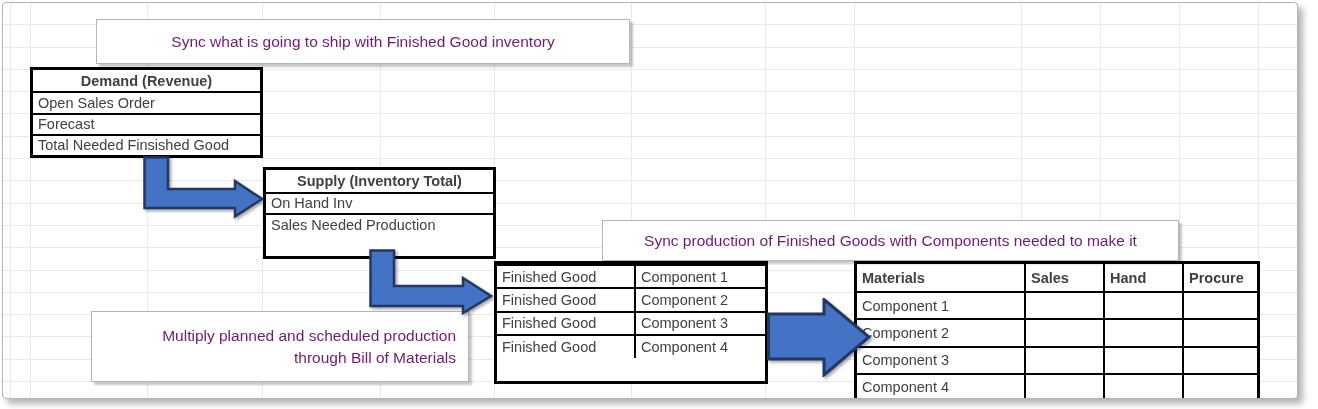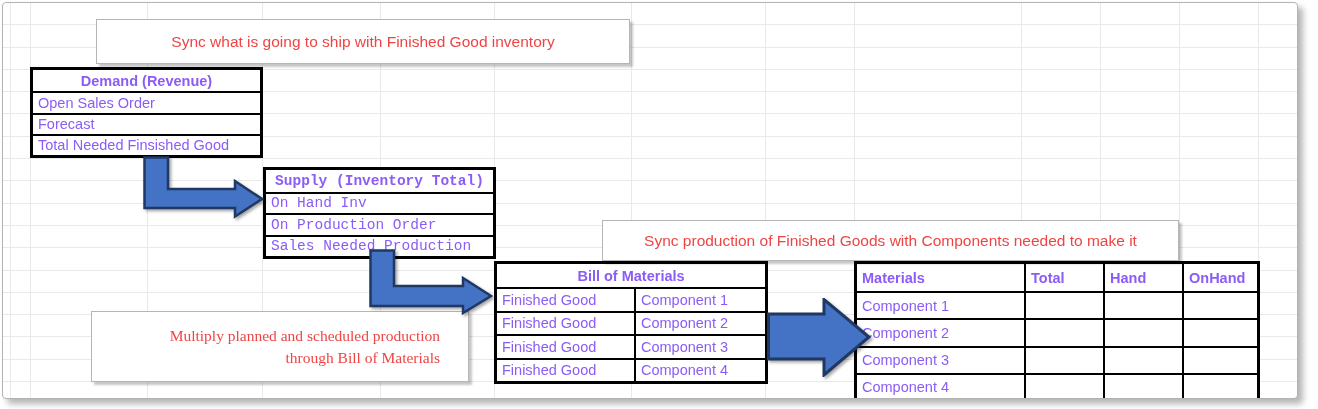--- a/index.html
+++ b/index.html
@@ -37,50 +37,50 @@
       repeating-linear-gradient(to bottom, transparent 0px, transparent 21.3px, #e9e9e9 21.3px, #e9e9e9 22.3px);
     background-repeat:no-repeat,no-repeat,no-repeat,no-repeat,no-repeat,no-repeat,no-repeat,no-repeat,no-repeat,no-repeat,no-repeat,no-repeat,no-repeat,repeat;
     background-size:1px 100%,1px 100%,1px 100%,1px 100%,1px 100%,1px 100%,1px 100%,1px 100%,1px 100%,1px 100%,1px 100%,1px 100%,1px 100%,auto;
     background-position:7px 0,27px 0,144px 0,259px 0,377px 0,491px 0,628px 0,762px 0,851px 0,1018px 0,1097px 0,1176px 0,1255px 0,0 0;
   }
 
   
   .xtable {
     position:absolute; display:grid; background:#ffffff;
     border:3px solid #000; box-sizing:border-box;
-    font-size:14.5px; color:#8b5cf6;
+    font-size:14.5px; color:#404040;
   }
   .xtable .cell {
     display:flex; align-items:center; padding:0 5px; box-sizing:border-box;
     white-space:nowrap; overflow:hidden; border-top:2px solid #000;
   }
   .xtable .row1 { border-top:none; }
   .xtable .hdr { font-weight:bold; }
   .xtable .center { justify-content:center; padding:0 2px; }
   .xtable .vline { border-left:2px solid #000; }
 
   .t-demand   { left:27px;  top:64px;  width:233px; height:91px;  grid-template-rows:repeat(4,1fr); }
-  .t-supply   { left:260px; top:164px; width:233px; height:92px;  grid-template-rows:repeat(4,1fr);font-family:Liberation Mono, monospace; }
+  .t-supply   { left:260px; top:164px; width:233px; height:92px;  grid-template-rows:repeat(4,1fr); }
   .t-bom      { left:491px; top:258px; width:274px; height:123px; grid-template-columns:137px 1fr; grid-template-rows:repeat(5,1fr); }
   .t-materials{ left:851px; top:258px; width:406px; height:142px; grid-template-columns:167px 79px 79px 1fr; grid-template-rows:repeat(5,1fr);text-align:right; }
   .span2 { grid-column:1 / 3; }
 
   
   .callout {
     position:absolute; background:#ffffff; border:1px solid #b5b5b5;
     box-shadow:3px 3px 2px rgba(0,0,0,0.22);
     display:flex; align-items:center; justify-content:center;
-    font-size:15.5px; color:#ef4444; box-sizing:border-box; white-space:nowrap;
+    font-size:15.5px; color:#701a75; box-sizing:border-box; white-space:nowrap;
   }
   .cb-top    { left:93px;  top:16px;  width:534px; height:45px; }
   .cb-mid    { left:599px; top:217px; width:577px; height:41px; }
   .cb-bottom {
     left:88px; top:308px; width:378px; height:71px;
     flex-direction:column; align-items:flex-end; justify-content:center;
-    padding-right:28px; line-height:1.4;font-family:Liberation Serif, serif;
+    padding-right:12px; line-height:1.4;
   }
 
   .arrow { position:absolute; filter:drop-shadow(2px 2px 1.5px rgba(0,0,0,0.35)); }
   .a1 { left:140px; top:153px; }
   .a2 { left:366px; top:246px; }
   .a3 { left:764px; top:295px; }
 </style>
 </head>
 <body>
 
@@ -91,41 +91,39 @@
   <div class="xtable t-demand">
     <div class="cell row1 hdr center">Demand (Revenue)</div>
     <div class="cell">Open Sales Order</div>
     <div class="cell">Forecast</div>
     <div class="cell">Total Needed Finsished Good</div>
   </div>
 
   <div class="xtable t-supply">
     <div class="cell row1 hdr center">Supply (Inventory Total)</div>
     <div class="cell">On Hand Inv</div>
-    <div class="cell">On Production Order</div>
     <div class="cell">Sales Needed Production</div>
   </div>
 
   <div class="xtable t-bom">
-    <div class="cell row1 hdr center span2">Bill of Materials</div>
     <div class="cell">Finished Good</div>
     <div class="cell vline">Component 1</div>
     <div class="cell">Finished Good</div>
     <div class="cell vline">Component 2</div>
     <div class="cell">Finished Good</div>
     <div class="cell vline">Component 3</div>
     <div class="cell">Finished Good</div>
     <div class="cell vline">Component 4</div>
   </div>
 
   <div class="xtable t-materials">
     <div class="cell row1 hdr">Materials</div>
-    <div class="cell row1 hdr vline">Total</div>
+    <div class="cell row1 hdr vline">Sales</div>
     <div class="cell row1 hdr vline">Hand</div>
-    <div class="cell row1 hdr vline">OnHand</div>
+    <div class="cell row1 hdr vline">Procure</div>
 
     <div class="cell">Component 1</div>
     <div class="cell vline"></div>
     <div class="cell vline"></div>
     <div class="cell vline"></div>
 
     <div class="cell">Component 2</div>
     <div class="cell vline"></div>
     <div class="cell vline"></div>
     <div class="cell vline"></div>

